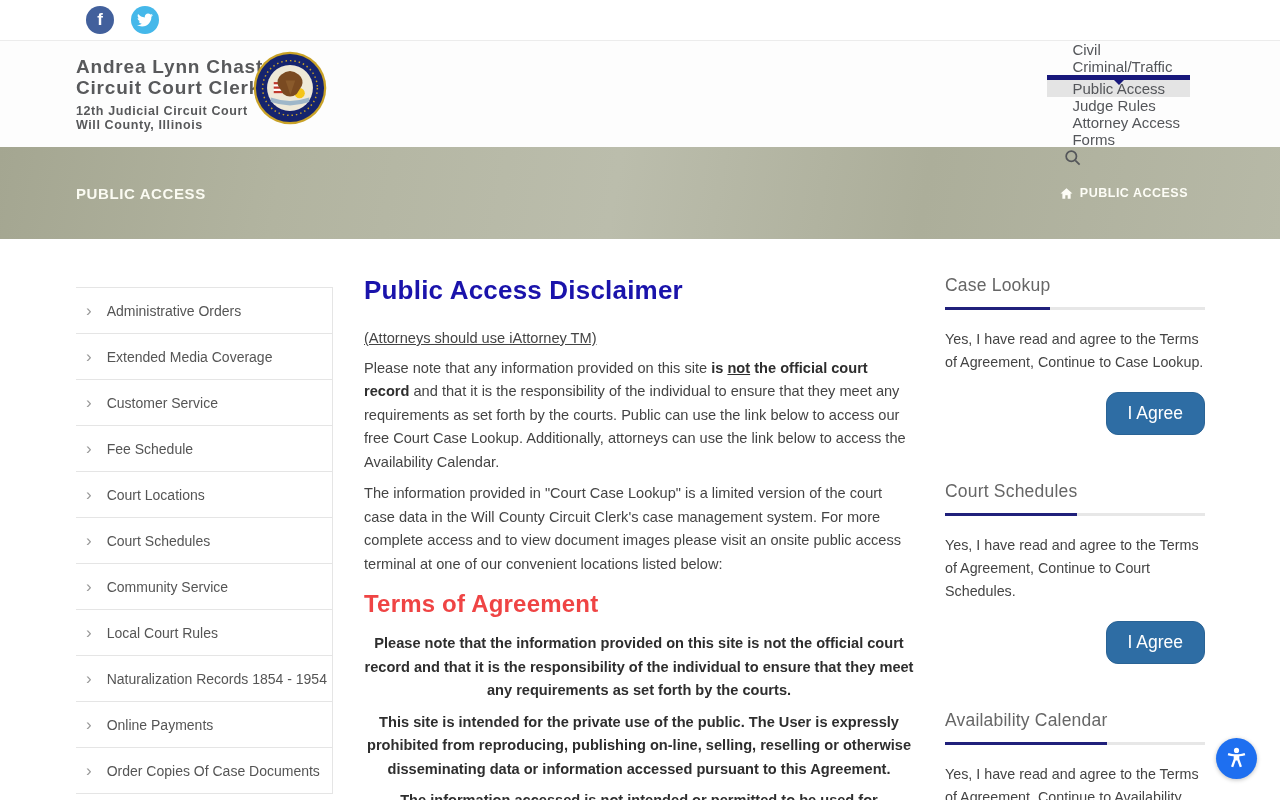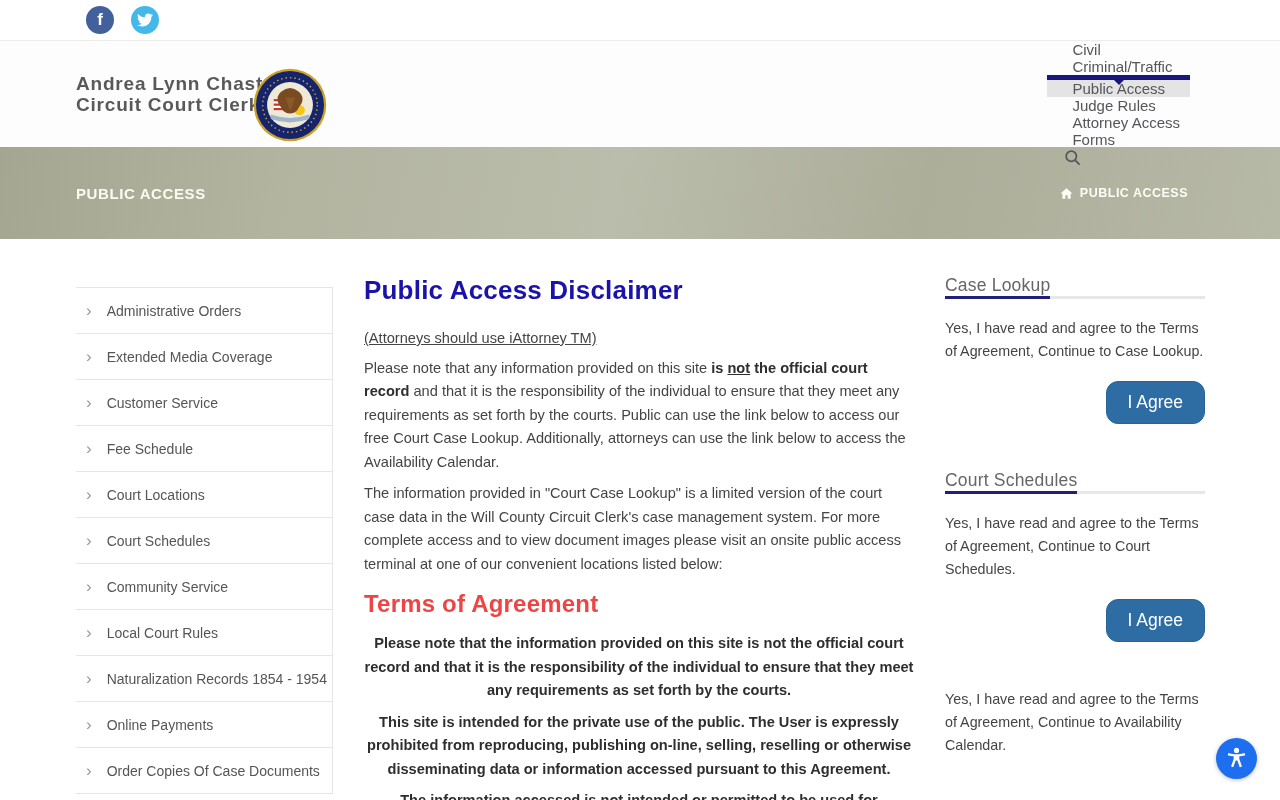--- a/index.html
+++ b/index.html
@@ -79,21 +79,21 @@
   .main p.intro { margin-bottom: 6px; text-decoration: underline; }
   .main p.bold { font-weight: 700; color: #2e2e2e; text-align: center; }
   .main strong { color: #2e2e2e; }
 
   
   .rightcol { width: 260px; margin-left: 31px; }
   .widget { margin-bottom: 46px; }
   .widget-head { border-bottom: 3px solid #e7e7e7; }
   .widget-head h3 {
     display: inline-block; font-size: 17.5px; font-weight: 400; color: #666;
-    margin: 0 0 -3px; border-bottom: 3px solid #20207b; letter-spacing: .2px;
+    margin: 0 0 -3px; padding-bottom: 11px; border-bottom: 3px solid #20207b; letter-spacing: .2px;
   }
   .widget p { font-size: 14.3px; line-height: 23px; color: #444; margin: 18px 0 0; }
   .btn-row { text-align: right; margin-top: 18px; }
   .agree-btn {
     background: #2e6da4; color: #fff; font-size: 17.5px; font-family: inherit;
     padding: 10px 21px; border: 1px solid #2a6395; border-radius: 12px; cursor: pointer;
   }
 
   
   .a11y-btn {
@@ -114,20 +114,24 @@
       <path d="M23.954 4.569c-.885.389-1.83.654-2.825.775 1.014-.611 1.794-1.574 2.163-2.723-.951.555-2.005.959-3.127 1.184-.896-.959-2.173-1.559-3.591-1.559-2.717 0-4.92 2.203-4.92 4.917 0 .39.045.765.127 1.124C7.691 8.094 4.066 6.13 1.64 3.161c-.427.722-.666 1.561-.666 2.475 0 1.71.87 3.213 2.188 4.096-.807-.026-1.566-.248-2.228-.616v.061c0 2.385 1.693 4.374 3.946 4.827-.413.111-.849.171-1.296.171-.314 0-.615-.03-.916-.086.631 1.953 2.445 3.377 4.604 3.417-1.68 1.319-3.809 2.105-6.102 2.105-.39 0-.779-.023-1.17-.067 2.189 1.394 4.768 2.209 7.557 2.209 9.054 0 13.999-7.496 13.999-13.986 0-.209 0-.42-.015-.63.961-.689 1.8-1.56 2.46-2.548z"></path>
     </svg>
   </div>
 </div>
 
 <div class="header">
   <div class="logo-block">
     <div class="logo-title">
       <div>Andrea Lynn Chasteen</div>
       <div>Circuit Court Clerk</div>
+    </div>
+    <div class="logo-sub">
+      <div>12th Judicial Circuit Court</div>
+      <div>Will County, Illinois</div>
     </div>
     <svg class="seal" width="74" height="74" viewBox="0 0 100 100">
       <circle cx="50" cy="50" r="49" fill="#c9a227"></circle>
       <circle cx="50" cy="50" r="46" fill="#16246e"></circle>
       <circle cx="50" cy="50" r="31" fill="#efe9d8"></circle>
       <circle cx="50" cy="50" r="37" fill="none" stroke="#c9a227" stroke-width="2" stroke-dasharray="2 4"></circle>
       <circle cx="63" cy="57" r="7" fill="#f5c518"></circle>
       <rect x="28" y="42" width="13" height="15" fill="#fff"></rect>
       <rect x="28" y="42" width="13" height="3" fill="#c0392b"></rect>
       <rect x="28" y="48" width="13" height="3" fill="#c0392b"></rect>
@@ -243,20 +247,23 @@
       <div class="widget-head">
         <h3>Court Schedules</h3>
       </div>
       <p>Yes, I have read and agree to the Terms of Agreement,  Continue to Court Schedules.</p>
       <div class="btn-row">
         <button class="agree-btn">I Agree</button>
       </div>
     </div>
 
     <div class="widget">
+      <div class="widget-head">
+        <h3>Availability Calendar</h3>
+      </div>
       <p>Yes, I have read and agree to the Terms of Agreement,  Continue to Availability Calendar.</p>
 
     </div>
 
   </div>
 </div>
 
 <div class="a11y-btn">
   <svg width="27" height="27" viewBox="0 0 24 24" fill="#fff">
     <circle cx="12" cy="4.8" r="2.3"></circle>

